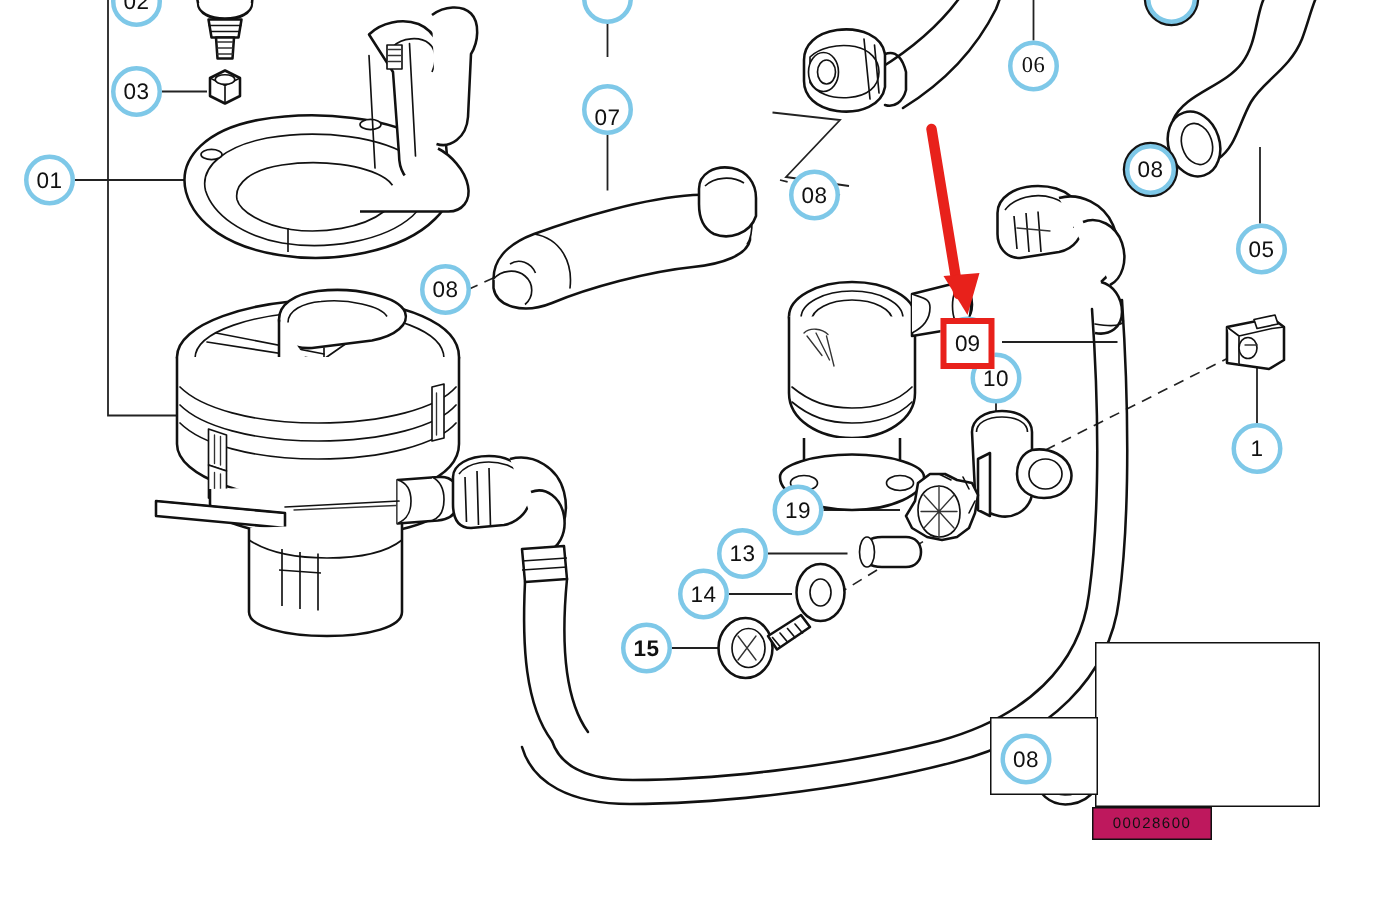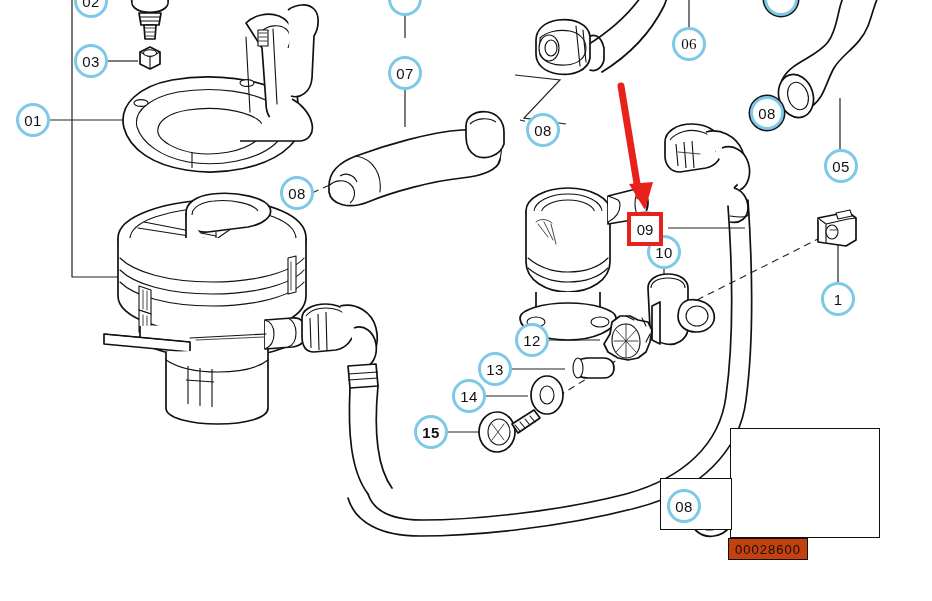--- a/index.html
+++ b/index.html
@@ -48,25 +48,25 @@
     display: flex;
     align-items: center;
     justify-content: center;
     font-size: 15px;
     color: #111111;
     z-index: 40;
   }
   .partno-box {
     position: absolute;
     border: 1.6px solid #111111;
-    background: #c2410c;
+    background: #be185d;
     display: flex;
     align-items: center;
     justify-content: center;
-    font-size: 13px;
+    font-size: 10px;
     color: #111111;
     letter-spacing: 1px;
     z-index: 26;
   }
   .inset-box {
     position: absolute;
     border: 1.6px solid #111111;
     background: #ffffff;
     box-sizing: border-box;
   }
@@ -382,21 +382,21 @@
 
   <div class="callout" style="left:74px;  top:-16px;">
     <span>02</span>
   </div>
   <div class="callout" style="left:74px;  top:44px;align-items:center;">
     <span>03</span>
   </div>
   <div class="callout" style="left:16px;  top:103px;text-align:right;">
     <span>01</span>
   </div>
-  <div class="callout" style="left:388px; top:56px;">
+  <div class="callout" style="left:388px; top:56px;align-items:flex-end;">
     <span>07</span>
   </div>
   <div class="callout" style="left:388px; top:-18px;">
     <span></span>
   </div>
   <div class="callout" style="left:280px; top:176px;">
     <span>08</span>
   </div>
   <div class="callout" style="left:526px; top:113px;">
     <span>08</span>
@@ -413,21 +413,21 @@
   <div class="callout" style="left:824px; top:149px;">
     <span>05</span>
   </div>
   <div class="callout" style="left:647px; top:235px;">
     <span>10</span>
   </div>
   <div class="callout" style="left:821px; top:282px;">
     <span>1</span>
   </div>
   <div class="callout" style="left:515px; top:323px;">
-    <span>12</span>
+    <span>19</span>
   </div>
   <div class="callout" style="left:478px; top:352px;">
     <span>13</span>
   </div>
   <div class="callout" style="left:452px; top:379px;">
     <span>14</span>
   </div>
   <div class="callout" style="left:414px; top:415px;font-weight:bold;">
     <span>15</span>
   </div>

